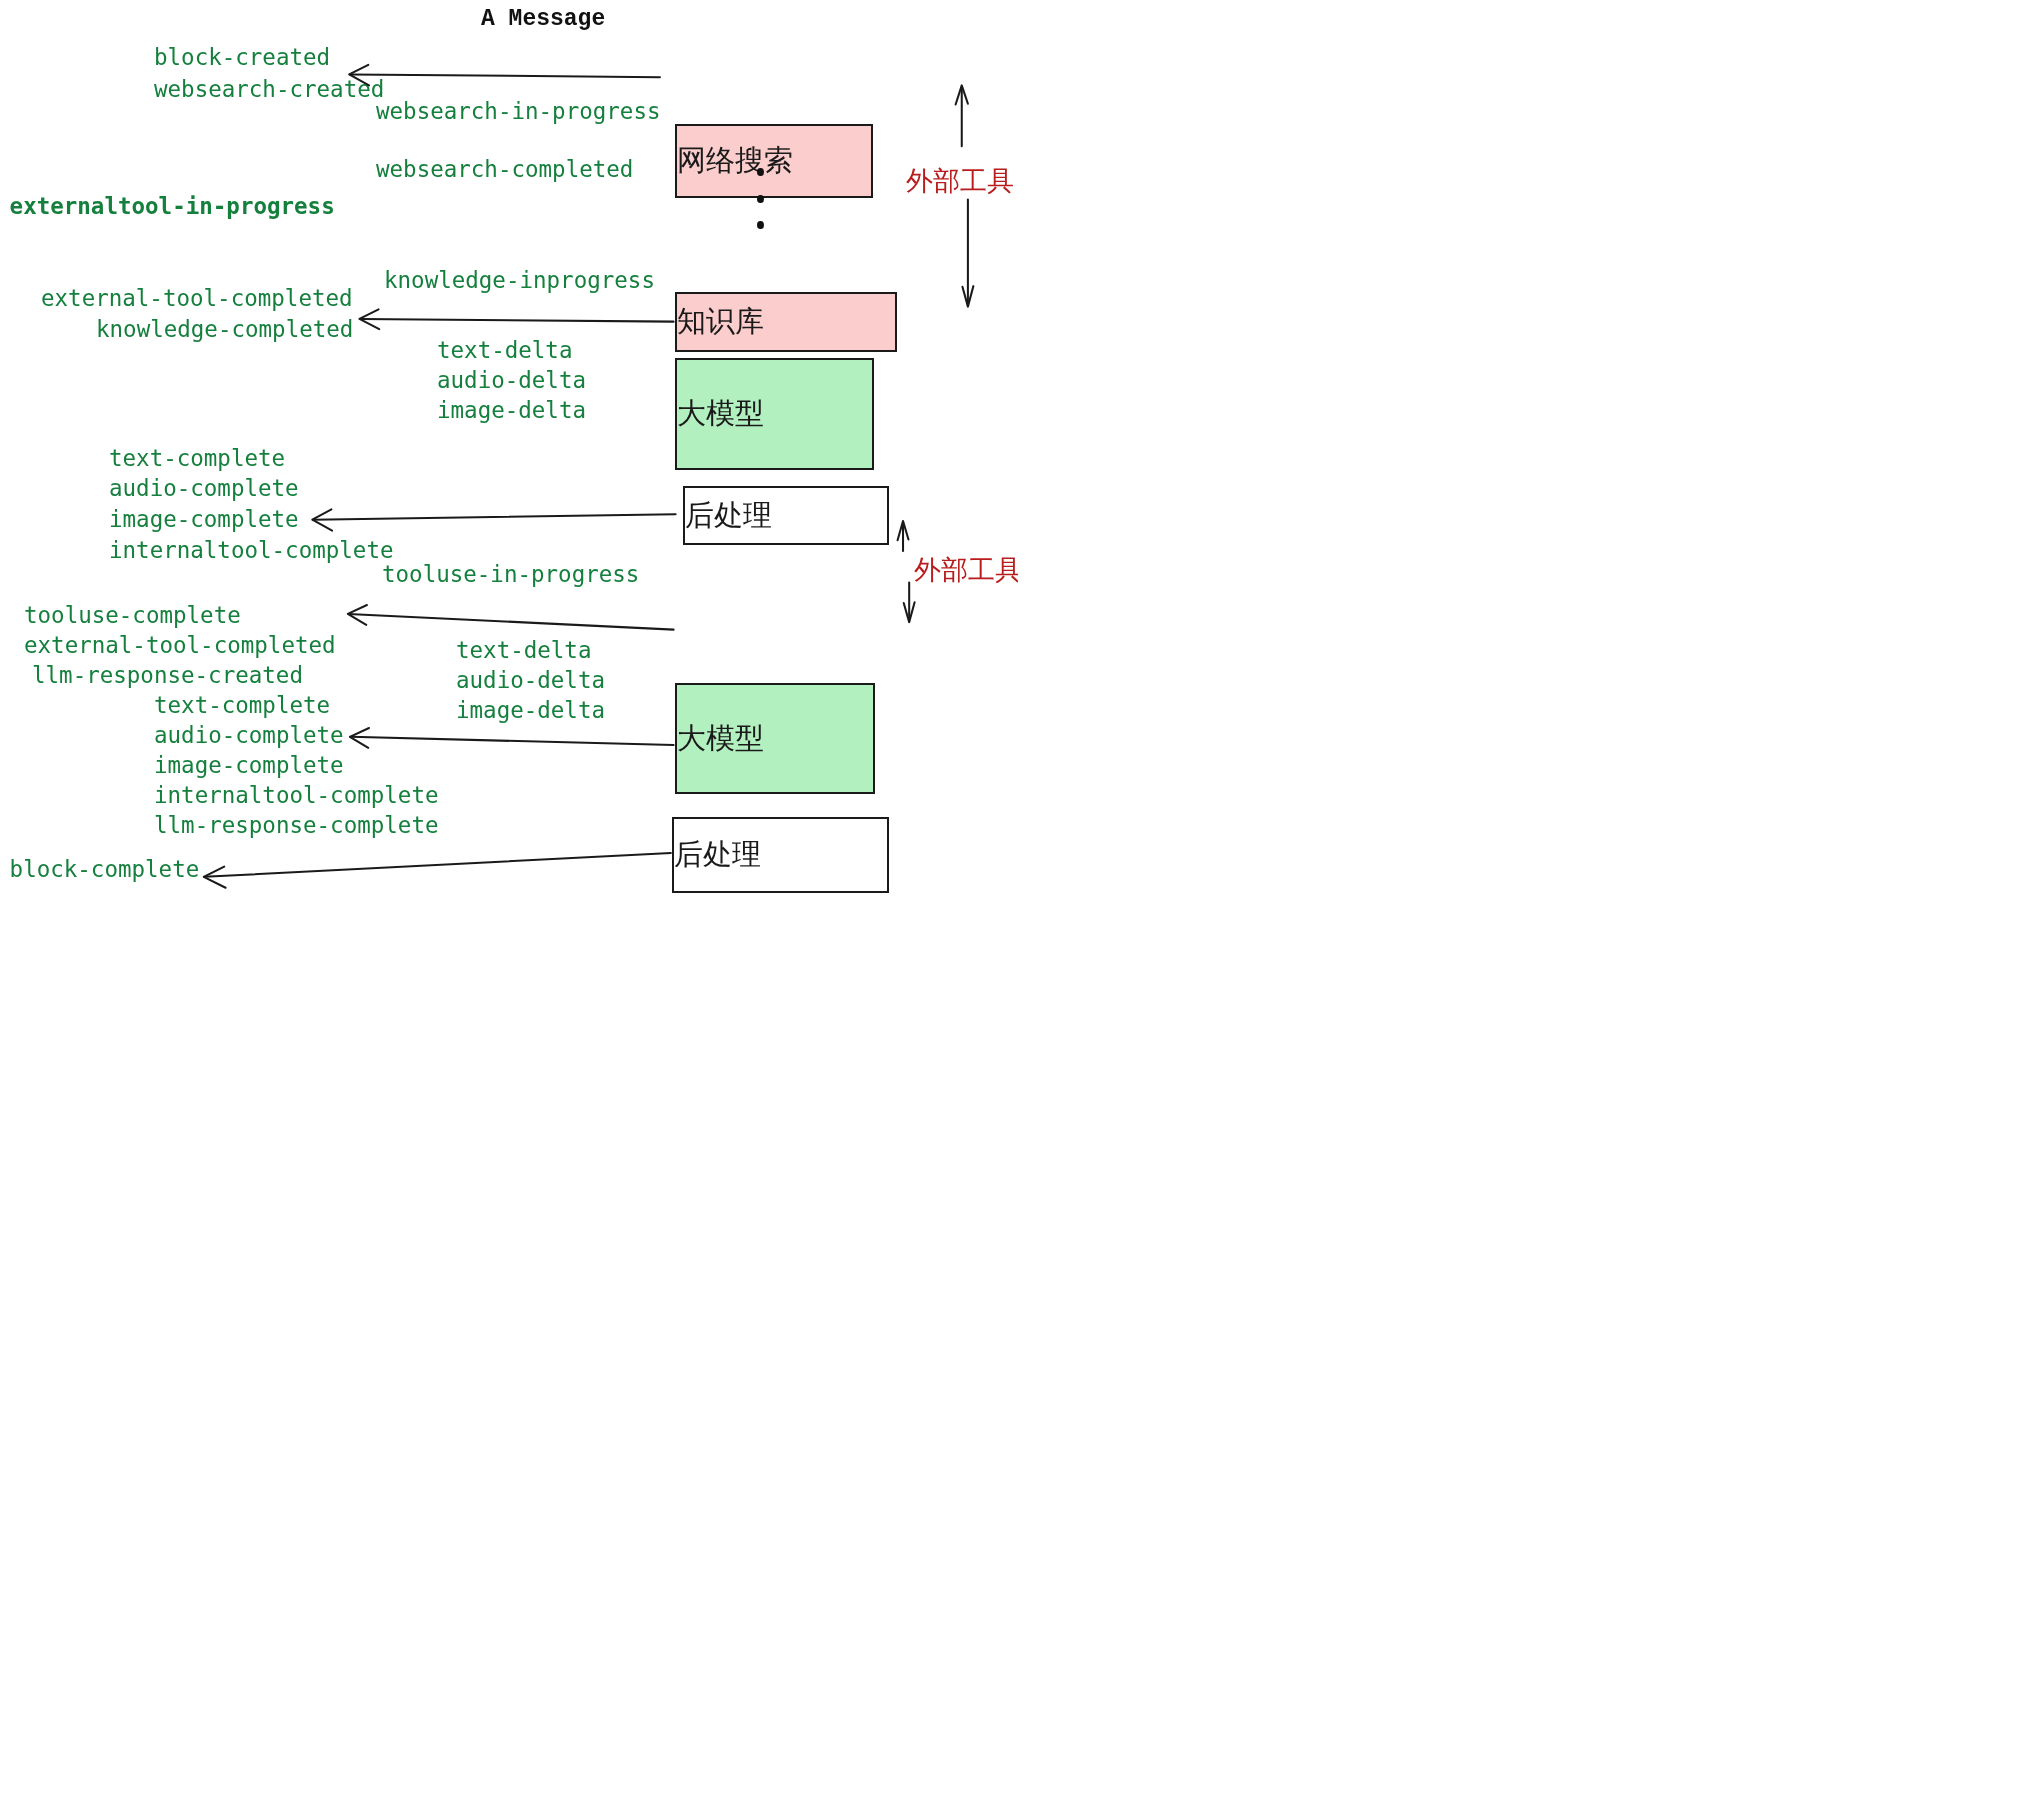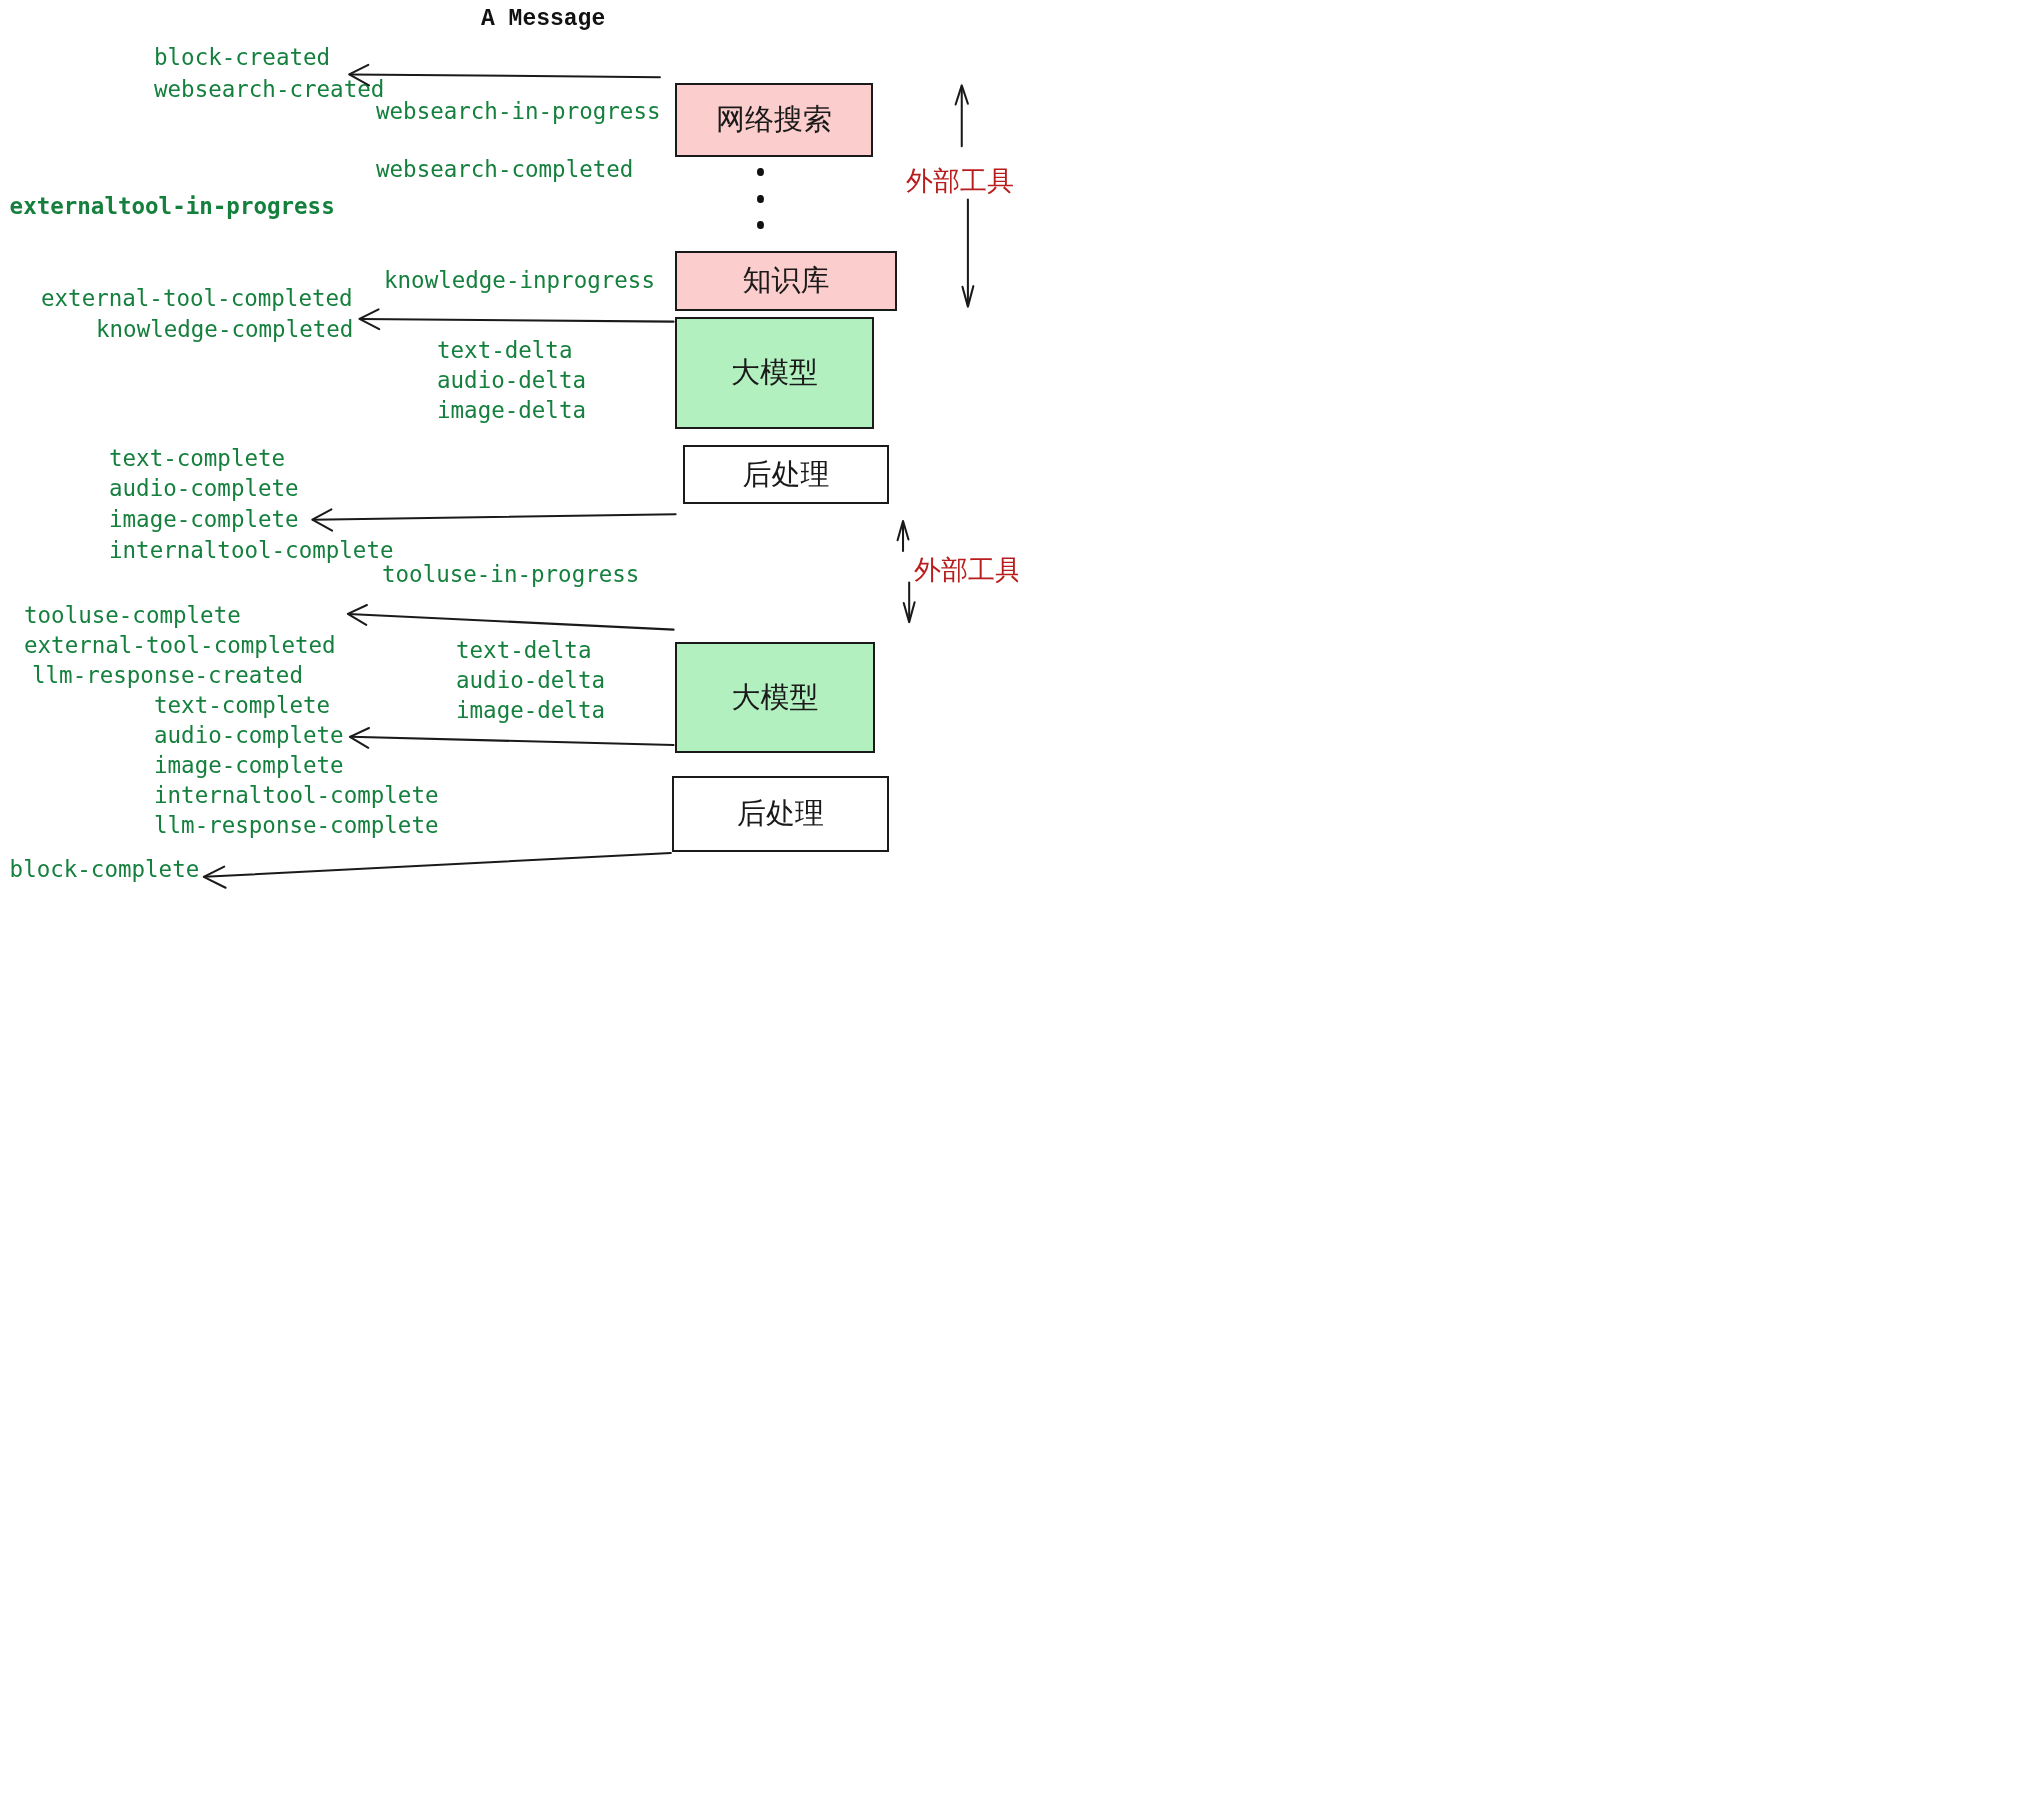--- a/index.html
+++ b/index.html
@@ -30,21 +30,22 @@
     line-height: 1.05;
     white-space: nowrap;
     color: #15803d;
   }
   .box {
     position: absolute;
     box-sizing: border-box;
     border: 2.7px solid #1a1a1a;
     display: flex;
     align-items: center;
-    justify-content: center;
+    justify-content: flex-start;
+    margin-top: 41px;
   }
   .box-pink  { background: #fbcdcd; }
   .box-green { background: #b2f0c0; }
   .box-yellow{ background: #fae98c; }
   .box-white { background: #ffffff; }
   .box-label {
     font-family: "Liberation Sans", sans-serif;
     font-size: 29px;
     color: #1a1a1a;
     white-space: nowrap;

